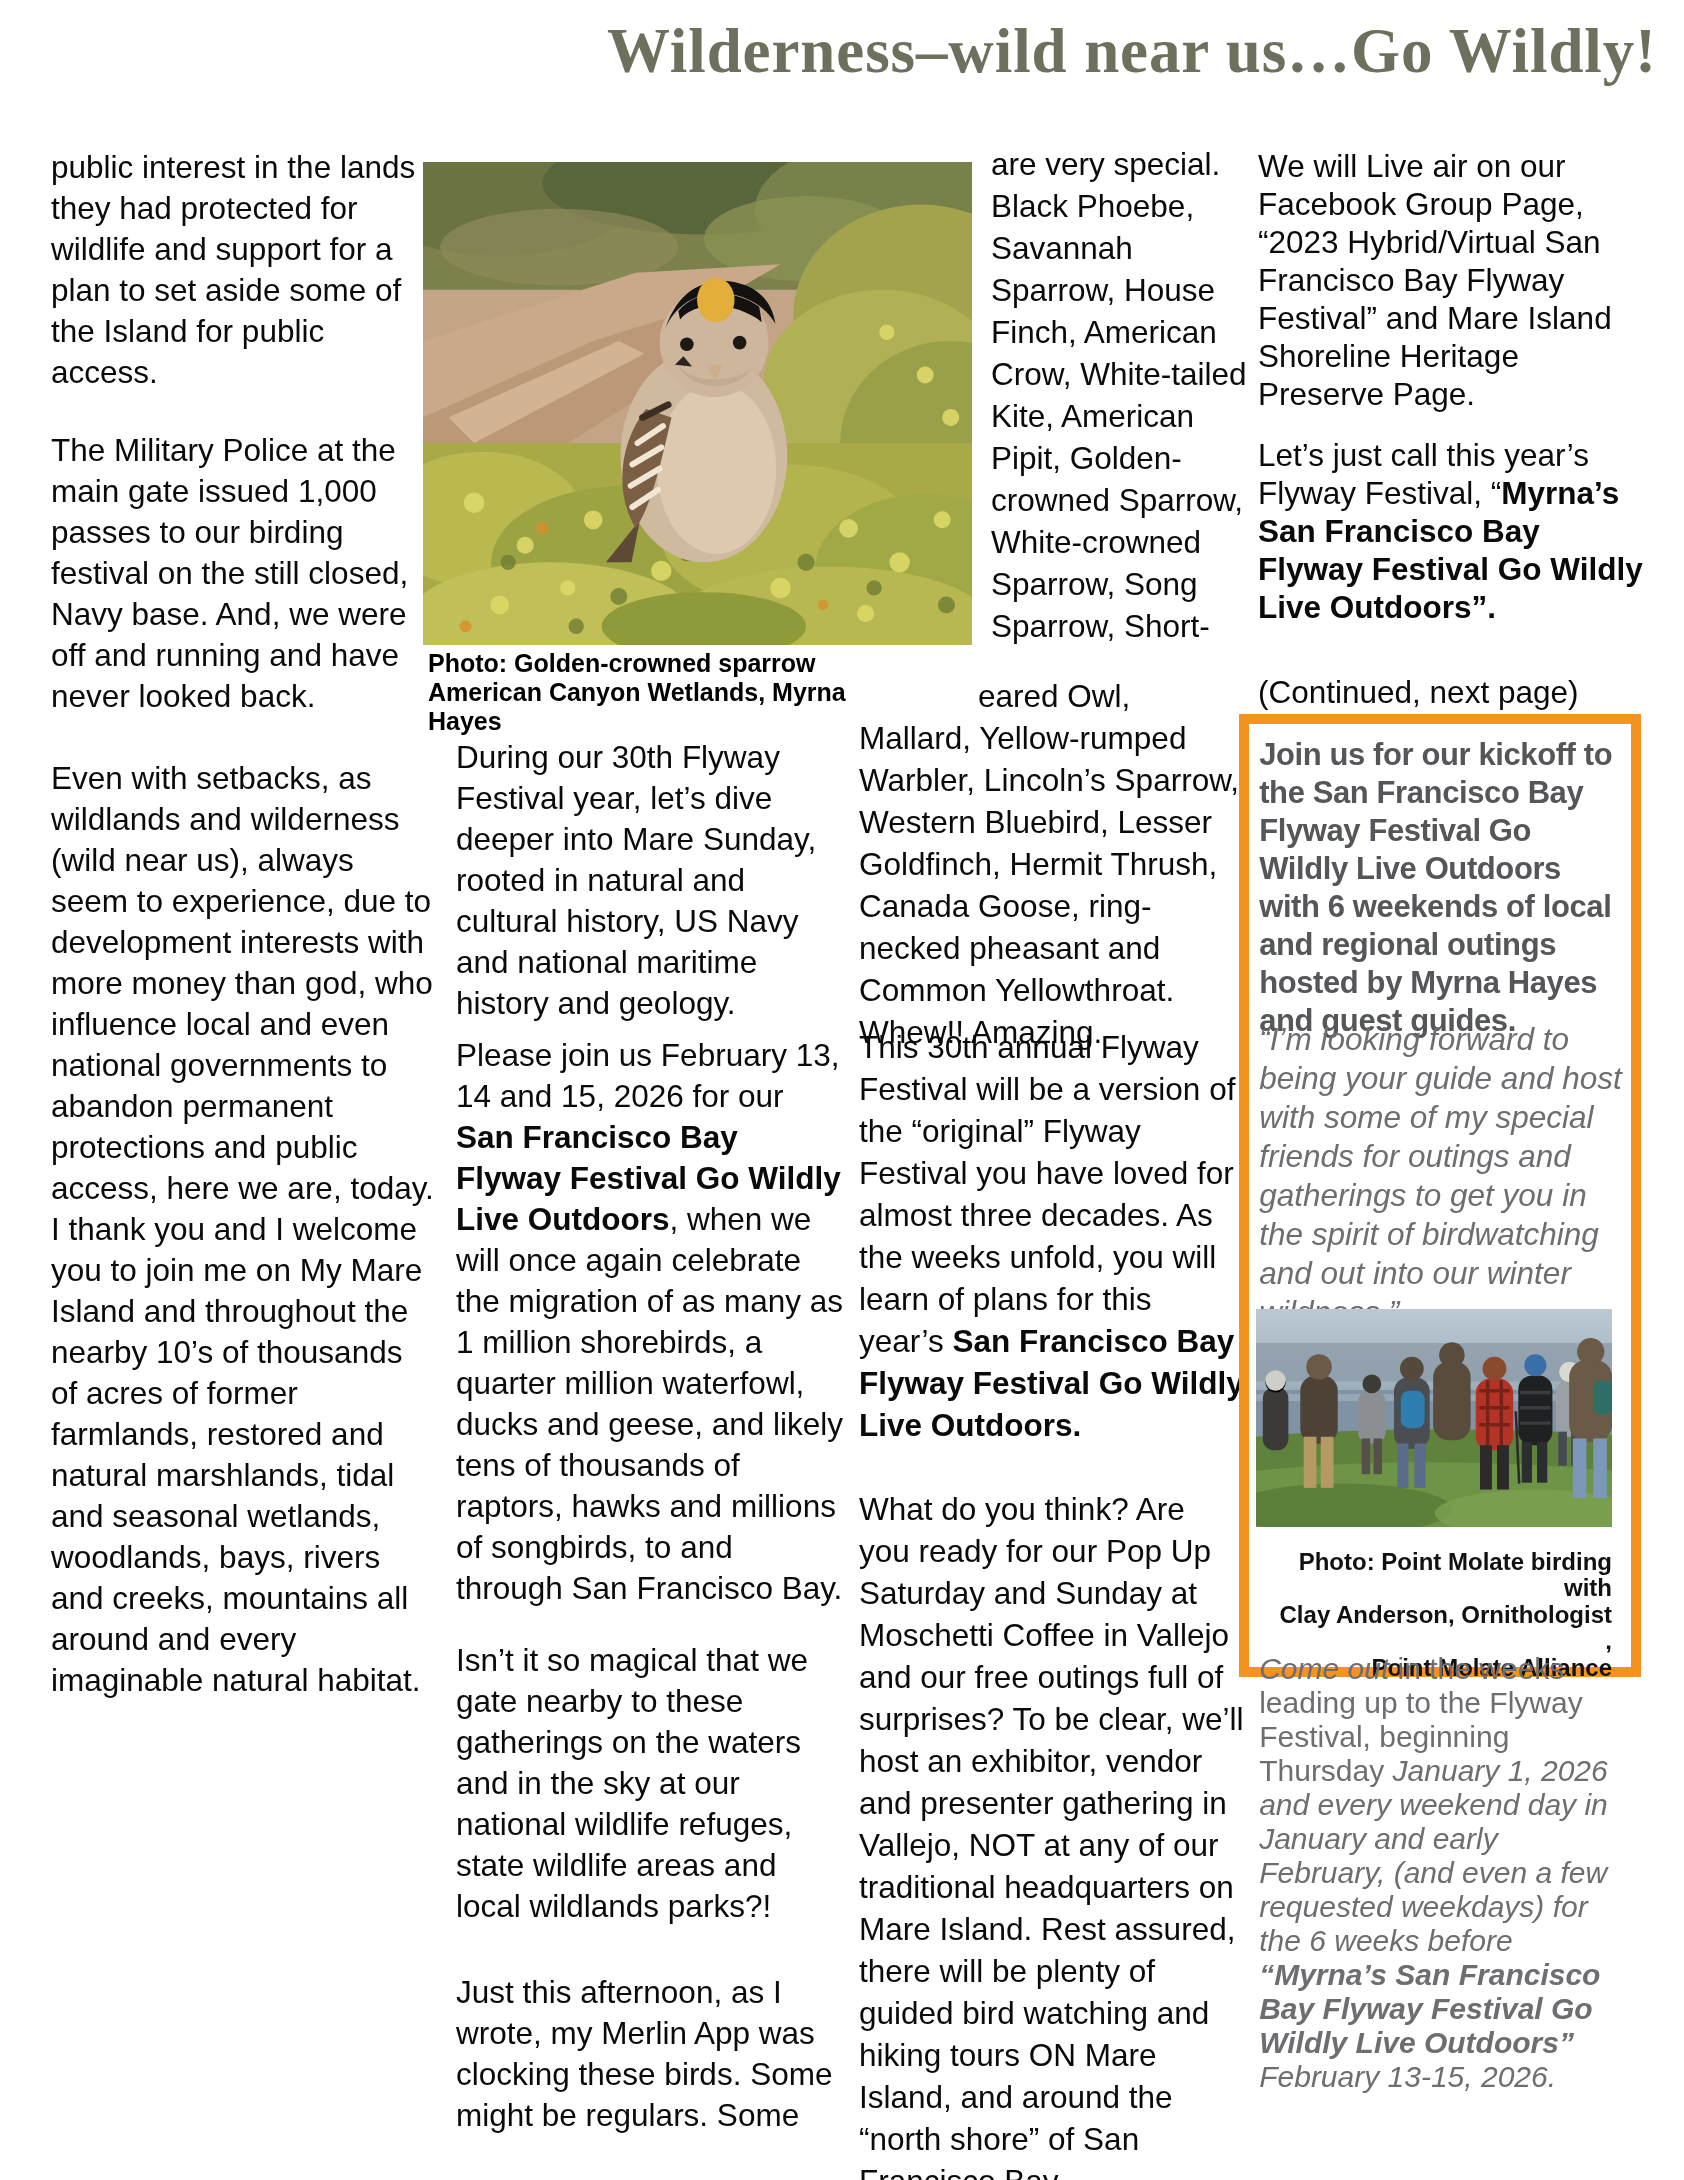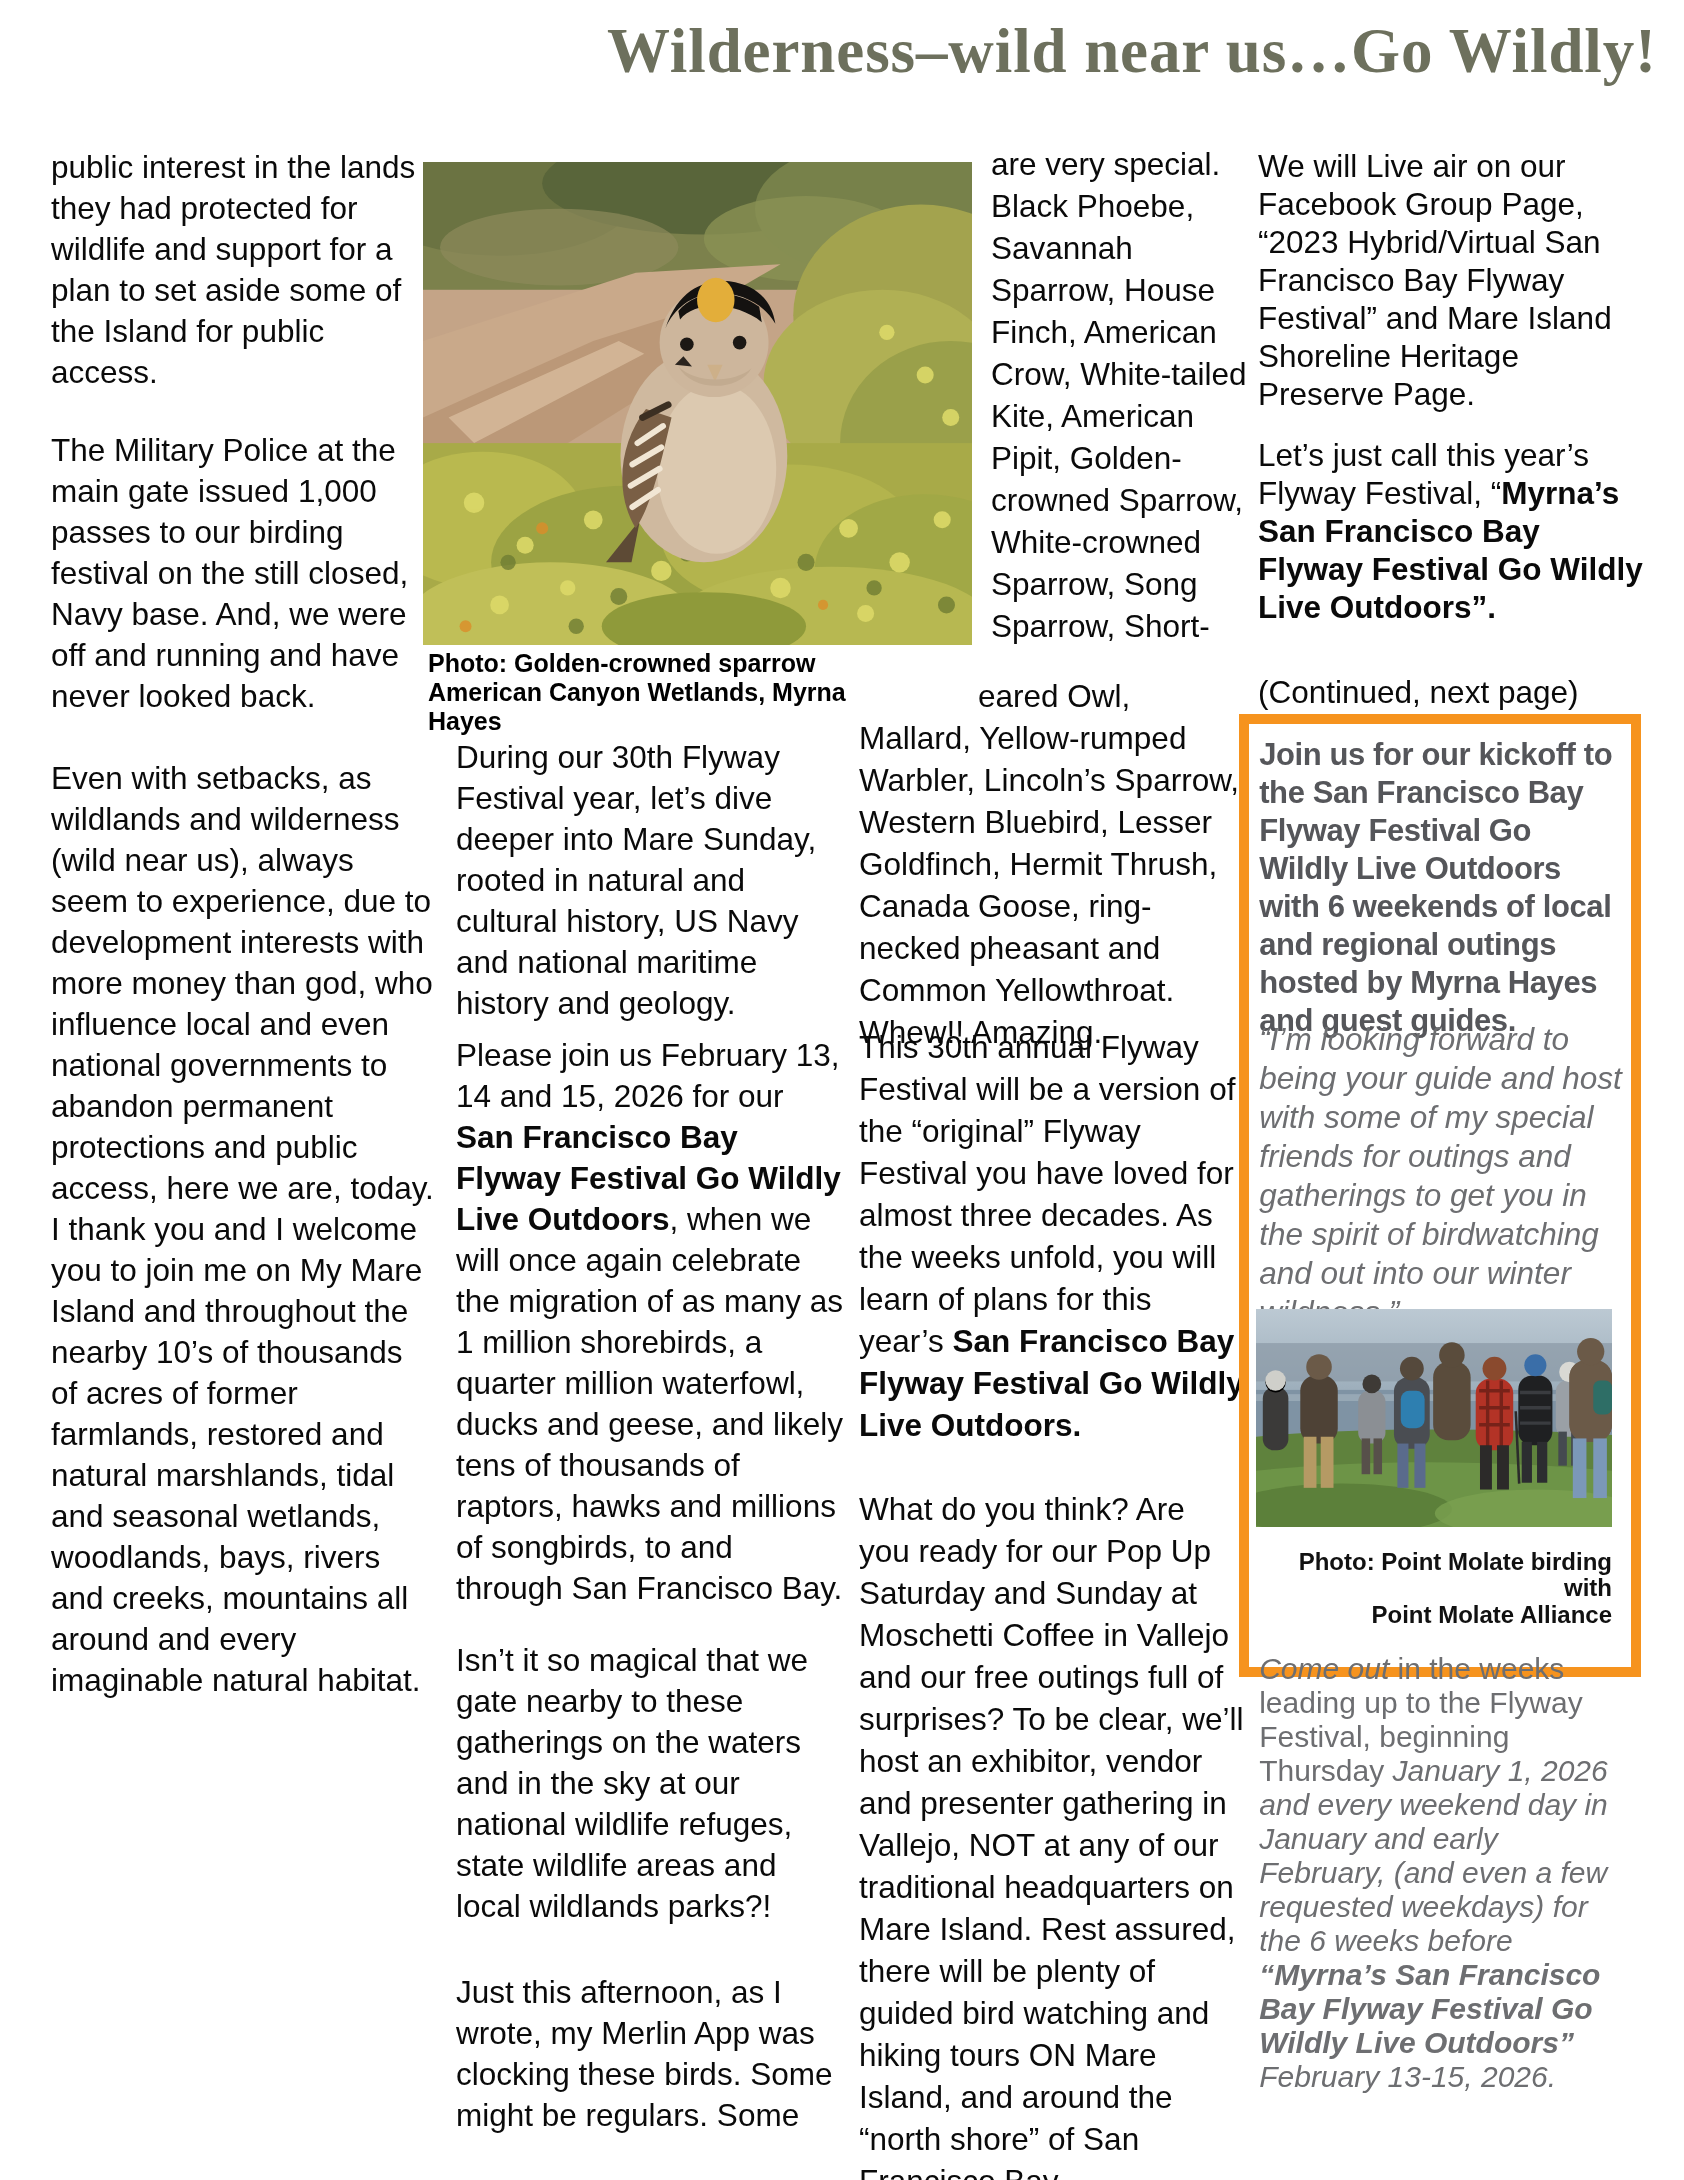--- a/index.html
+++ b/index.html
@@ -263,20 +263,21 @@
           <rect x="396" y="152" width="16" height="70" fill="#7b98b8"></rect>
           <circle cx="393" cy="50" r="16" fill="#6b5a48"></circle>
 
           <path d="M305,120 L309,205" stroke="#2b2b2b" stroke-width="3"></path>
         </g>
       </svg>
     </figure>
 
     <div class="sb-caption">
       <div>Photo: Point Molate birding with</div>
+      <div>Clay Anderson, Ornithologist ,</div>
       <div>Point Molate Alliance</div>
     </div>
 
     <div class="sb-outro"><span class="i">Come out</span><span> in the weeks leading up to the Flyway Festival, beginning Thursday </span><span class="i">January 1, 2026 and every weekend day in January and early February, (and even a few requested weekdays) for the 6 weeks before </span><span class="b i">“Myrna’s San Francisco Bay Flyway Festival Go Wildly Live Outdoors”</span><span class="i"> February 13-15, 2026.</span></div>
   </aside>
 
 </div>
 
 
 </body></html>

